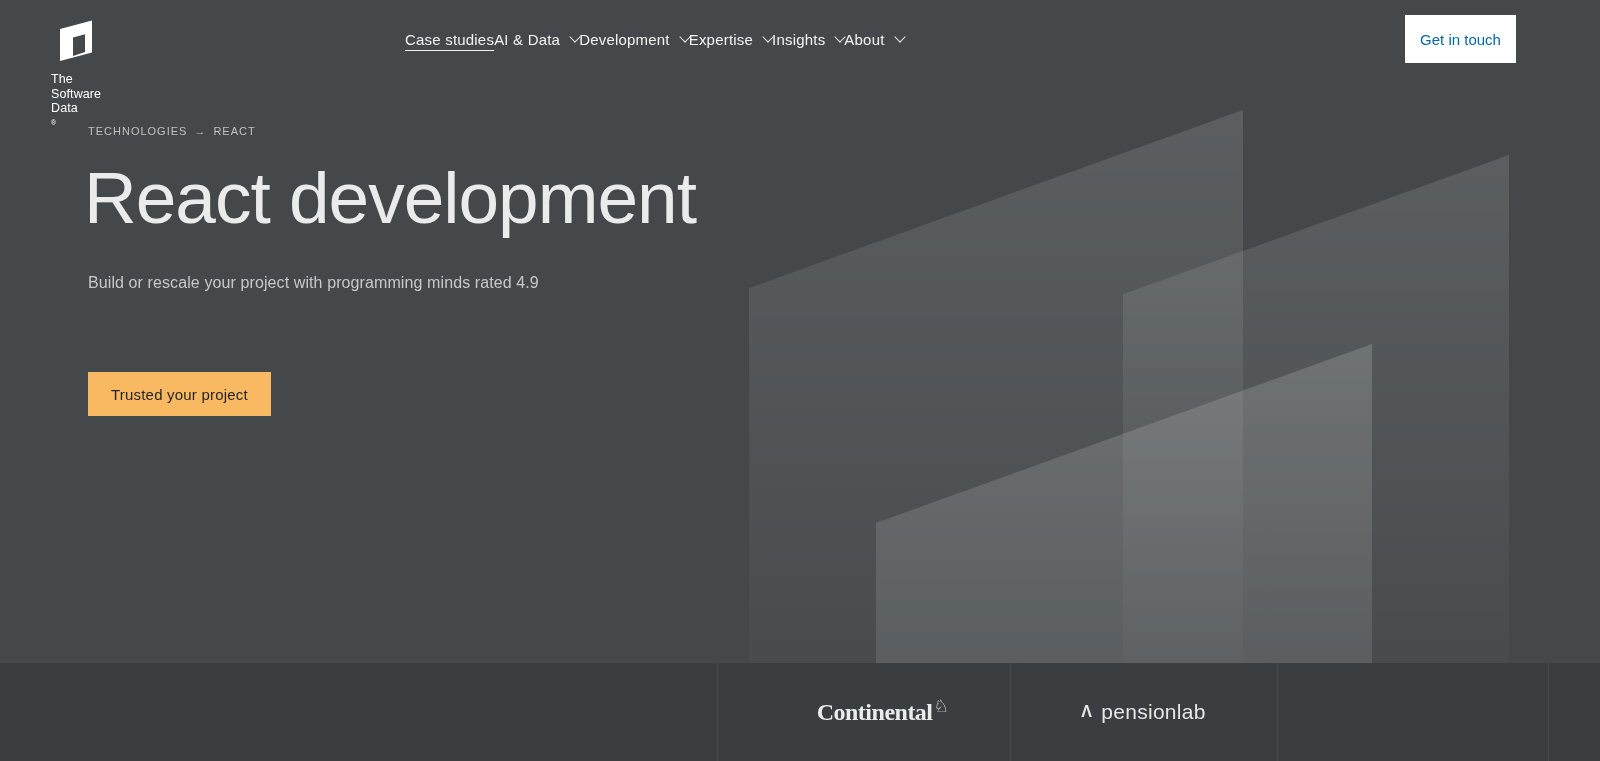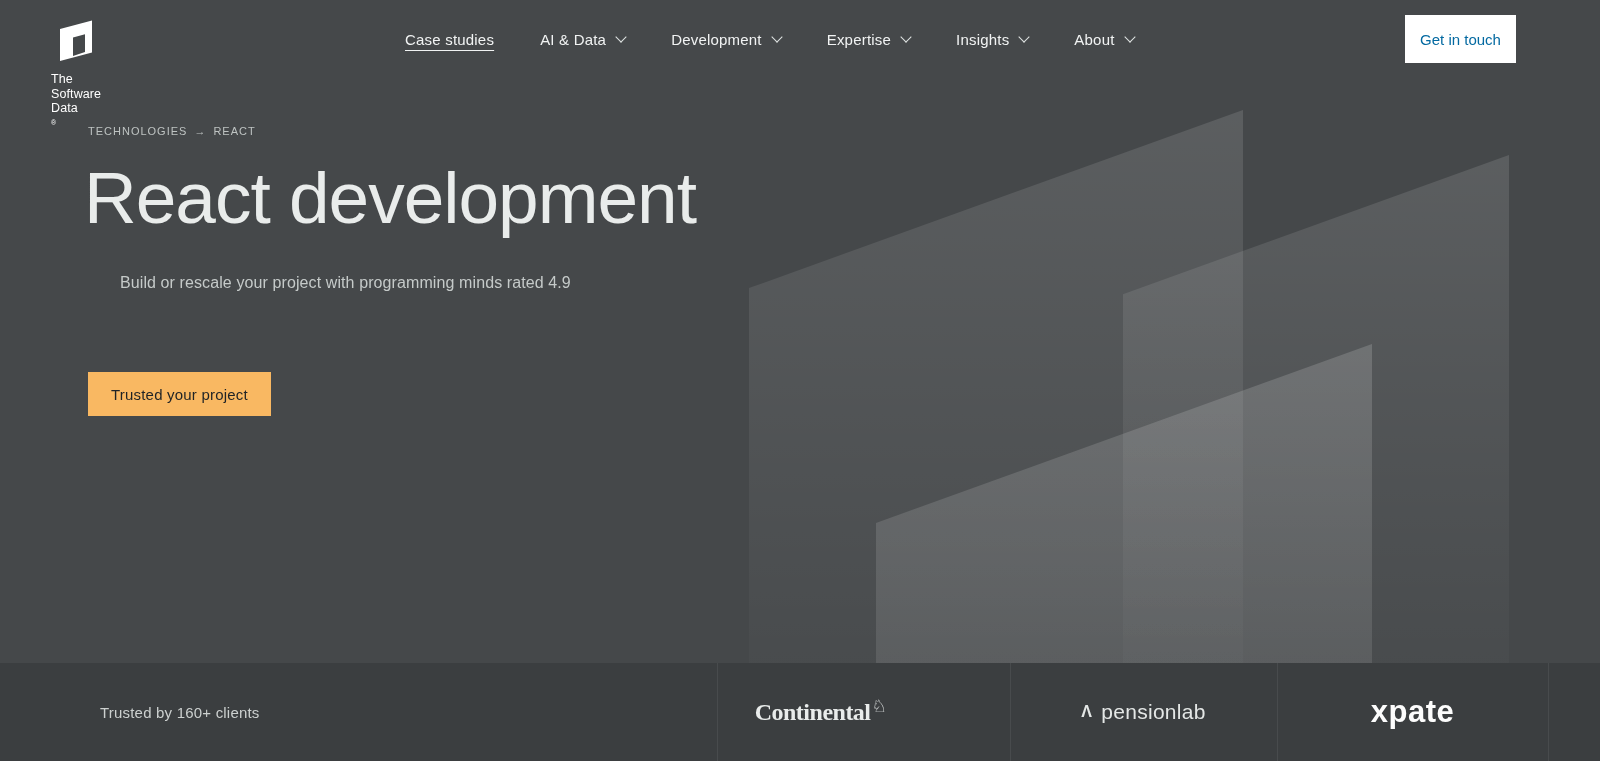--- a/index.html
+++ b/index.html
@@ -30,21 +30,21 @@
     background:linear-gradient(180deg, rgba(255,255,255,0.16), rgba(255,255,255,0.10));
   }
 
   
   header { position:absolute; left:0; top:0; width:1600px; height:78px; }
   .logo { position:absolute; left:51px; top:16px; display:flex; align-items:center; gap:10px; cursor:pointer; text-decoration:none;flex-direction:column; }
   .logo-text { color:#FFFFFF; font-size:12.5px; line-height:14.5px; font-weight:500; letter-spacing:0.1px; }
   .logo-text span { display:block; }
   .logo-text sup { font-size:7px; vertical-align:super; }
 
-  nav { position:absolute; left:405px; top:0; height:78px; display:flex; align-items:center; gap:46px; }
+  nav { position:absolute; left:405px; top:0; height:78px; display:flex; align-items:center; }
   .nav-item {
     color:#F1F3F3; font-size:15px; letter-spacing:0.2px; text-decoration:none;
     display:flex; align-items:center; cursor:pointer; white-space:nowrap;
   }
   .nav-item.underlined > span { text-decoration:underline; text-underline-offset:5px; text-decoration-thickness:1px; }
   .chev {
     display:inline-block; width:8px; height:8px;
     border-right:1.5px solid #E0E4E3; border-bottom:1.5px solid #E0E4E3;
     transform:rotate(45deg); margin-left:11px; margin-top:-5px;
   }
@@ -63,34 +63,34 @@
   .breadcrumb a { color:#BEC3C2; text-decoration:none; cursor:pointer; }
   h1.title {
     position:absolute; left:84px; top:158px;
     color:#E9ECEB; font-size:73px; font-weight:300; letter-spacing:-1px; line-height:1.1;
     white-space:nowrap;
   }
   .subtitle {
     position:absolute; left:88px; top:272px;
     color:#C5CAC9; font-size:16px; line-height:21.5px; letter-spacing:0.1px;
   }
-  .subtitle span { display:block;margin-left:32px; }
+  .subtitle span { display:block; }
   .cta-orange {
     position:absolute; left:88px; top:372px; height:44px;
     background:#F9B862; color:#1F2326; border:none; padding:0 23px;
     font-size:15px; font-family:inherit; letter-spacing:0.2px; cursor:pointer;
   }
 
   
   .clients-bar { position:absolute; left:0; top:663px; width:1600px; height:98px; background:#3B3E40; }
   .trusted { position:absolute; left:100px; top:0; height:98px; display:flex; align-items:center; color:#CCD0CF; font-size:15px; letter-spacing:0.2px; }
   .divider { position:absolute; top:0; width:1px; height:98px; background:rgba(255,255,255,0.07); }
   .d1 { left:717px; } .d2 { left:1010px; } .d3 { left:1277px; } .d4 { left:1548px; }
   .client-cell { position:absolute; top:0; height:98px; display:flex; align-items:center; justify-content:center; }
-  .c1 { left:674px; width:293px;text-align:right; }
+  .c1 { left:736px; width:293px;text-align:right; }
   .c2 { left:1010px; width:267px; }
   .c3 { left:1277px; width:271px; }
   .continental {
     font-family:"Liberation Serif","DejaVu Serif",serif; font-weight:700;
     color:#E9ECEB; font-size:24px; letter-spacing:-0.5px; display:flex; align-items:flex-start;
   }
   .horse { font-family:"DejaVu Sans",sans-serif; font-size:17px; font-weight:400; margin-left:1px; margin-top:-3px; }
   .pensionlab { color:#E4E7E6; font-size:21px; letter-spacing:0.3px; display:flex; align-items:center; }
   .pl-mark { font-weight:700; font-size:16px; margin-right:9px; color:#E4E7E6; }
   .xpate { color:#FDFDFD; font-size:31px; font-weight:700; letter-spacing:0.5px; }
@@ -156,37 +156,33 @@
   <h1 class="title">React development</h1>
 
   <p class="subtitle">
     <span>Build or rescale your project with programming minds rated 4.9</span>
   </p>
 
   <button class="cta-orange">Trusted your project</button>
 </main>
 
 <footer class="clients-bar">
-  <span class="trusted">Trusted by 160+ clients</span>
 
   <div class="divider d1"></div>
   <div class="divider d2"></div>
   <div class="divider d3"></div>
   <div class="divider d4"></div>
 
   <div class="client-cell c1">
     <span class="continental">
       <span>Continental</span>
       <span class="horse">♘</span>
     </span>
   </div>
 
   <div class="client-cell c2">
     <span class="pensionlab">
       <span class="pl-mark">Λ</span>
       <span>pensionlab</span>
     </span>
   </div>
 
-  <div class="client-cell c3">
-    <span class="xpate">xpate</span>
-  </div>
 </footer>
 
 </body></html>

